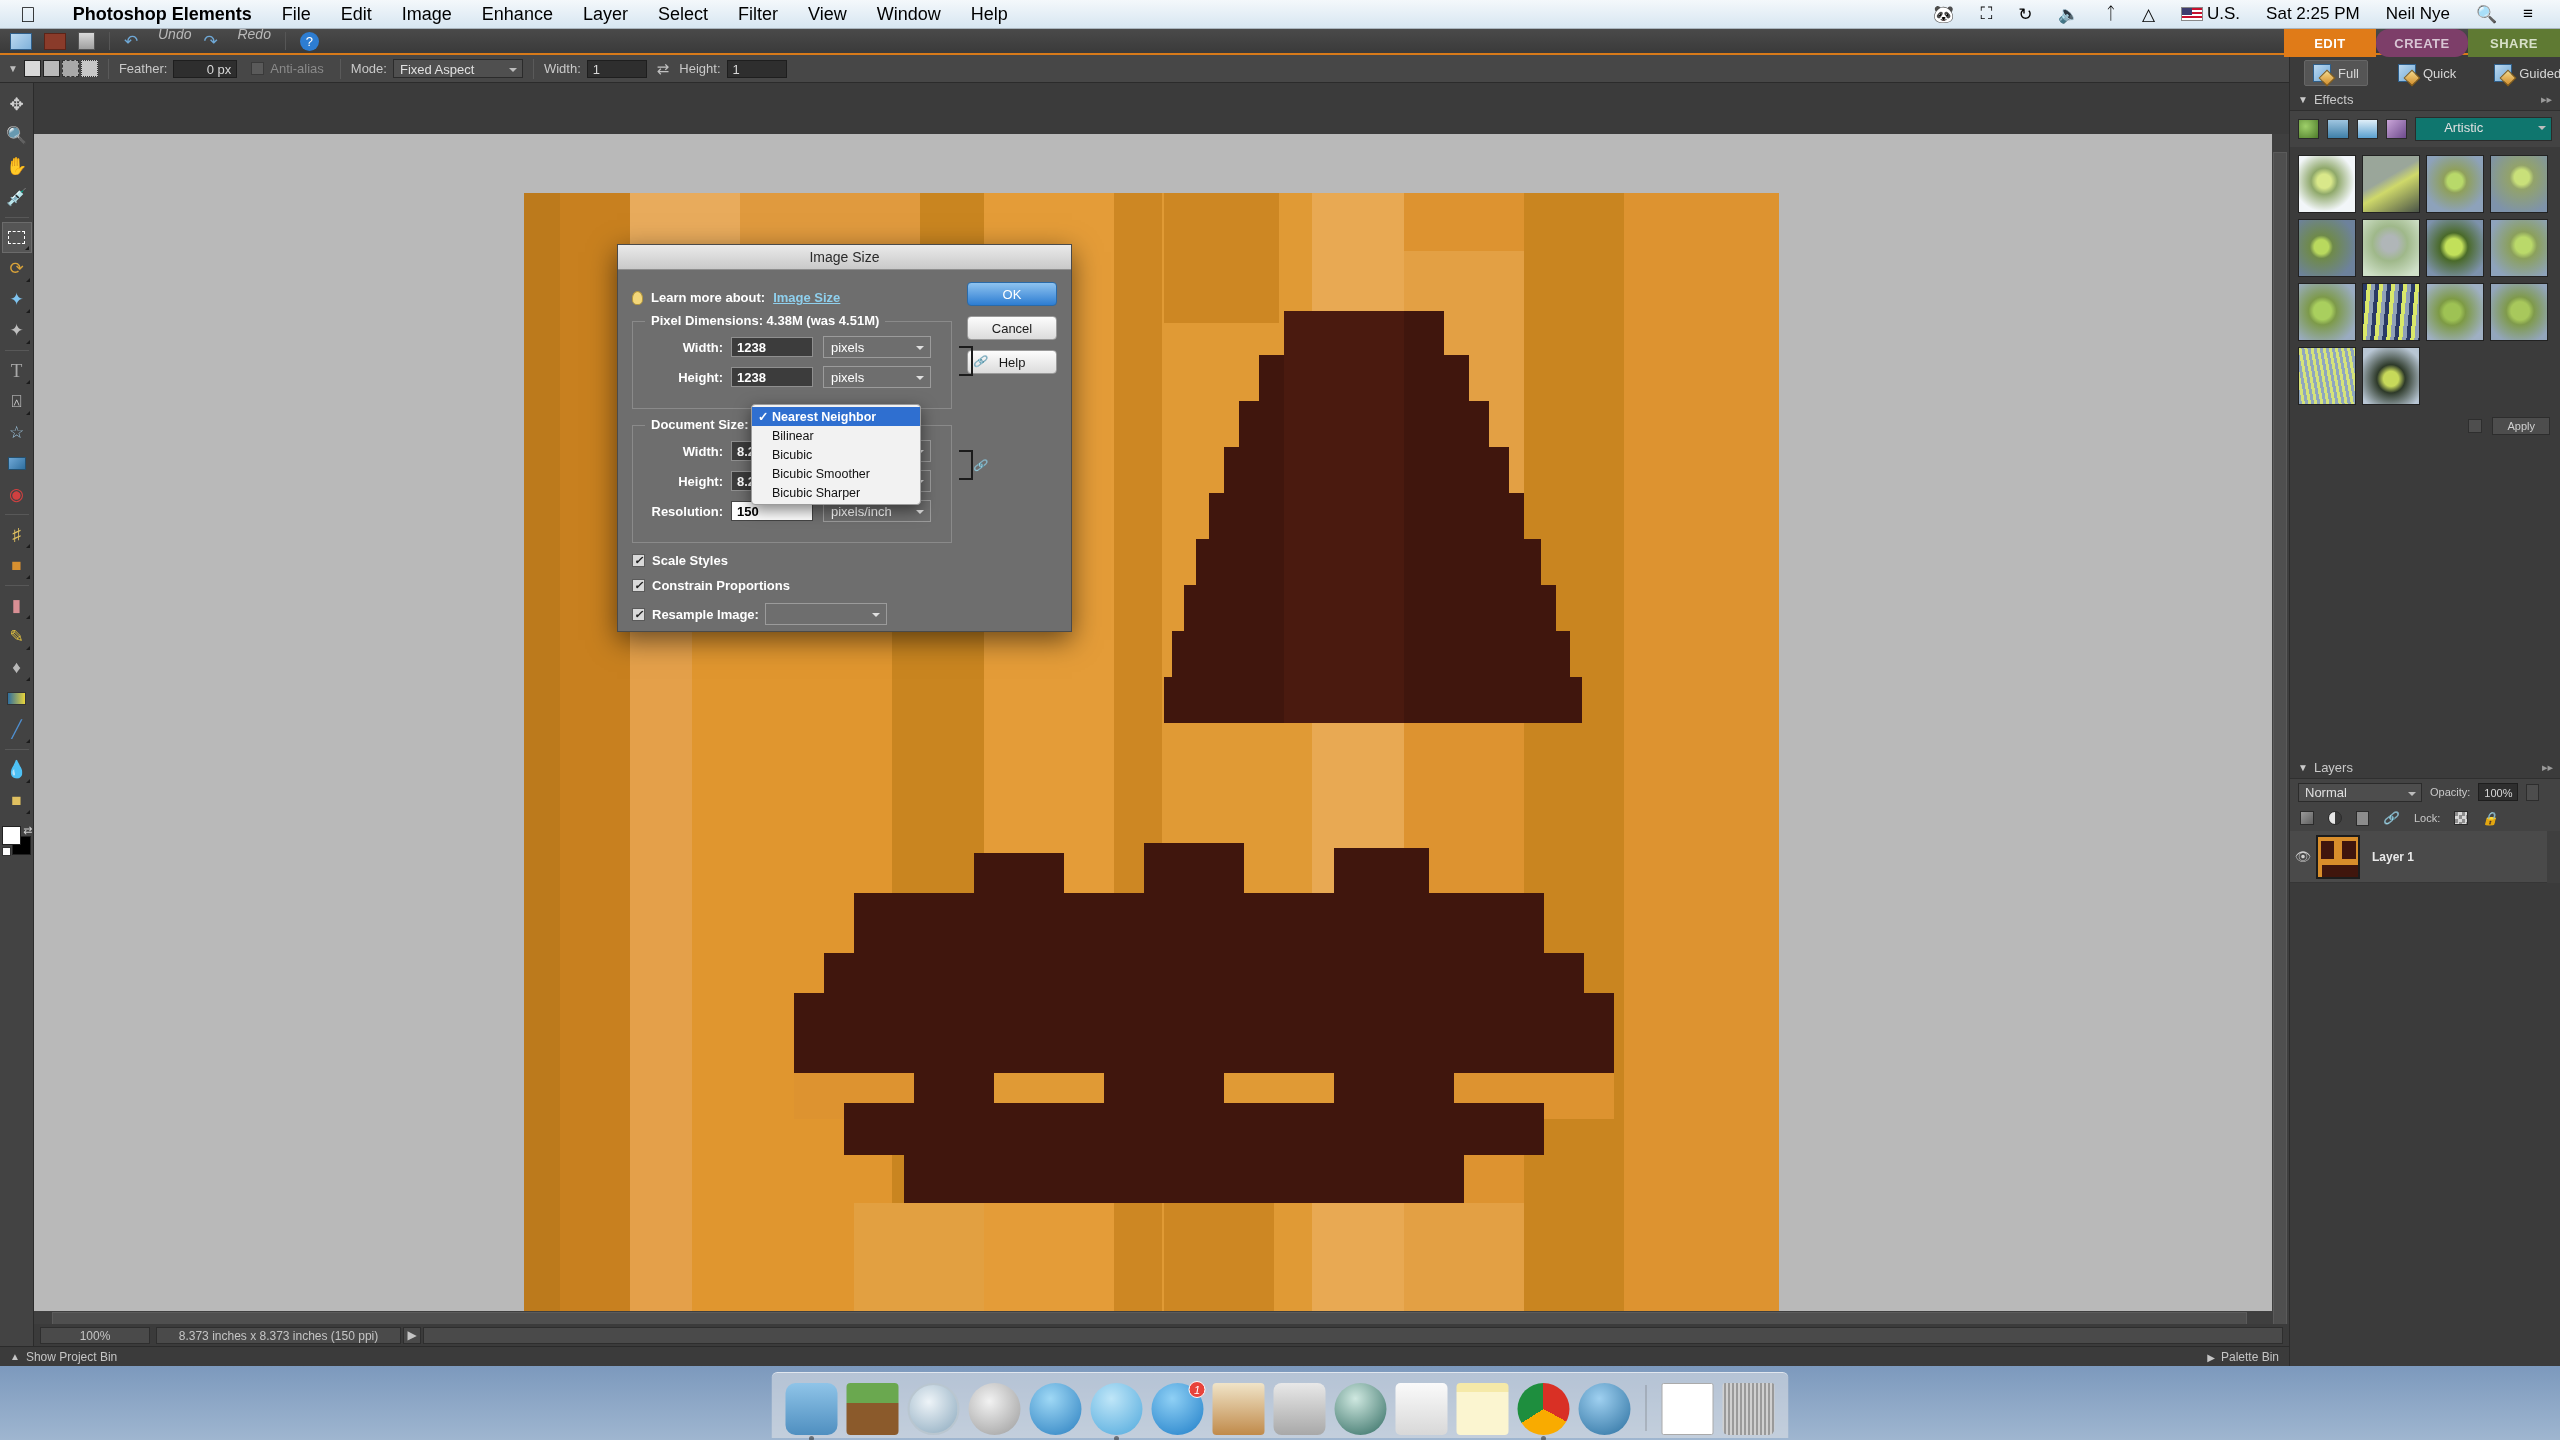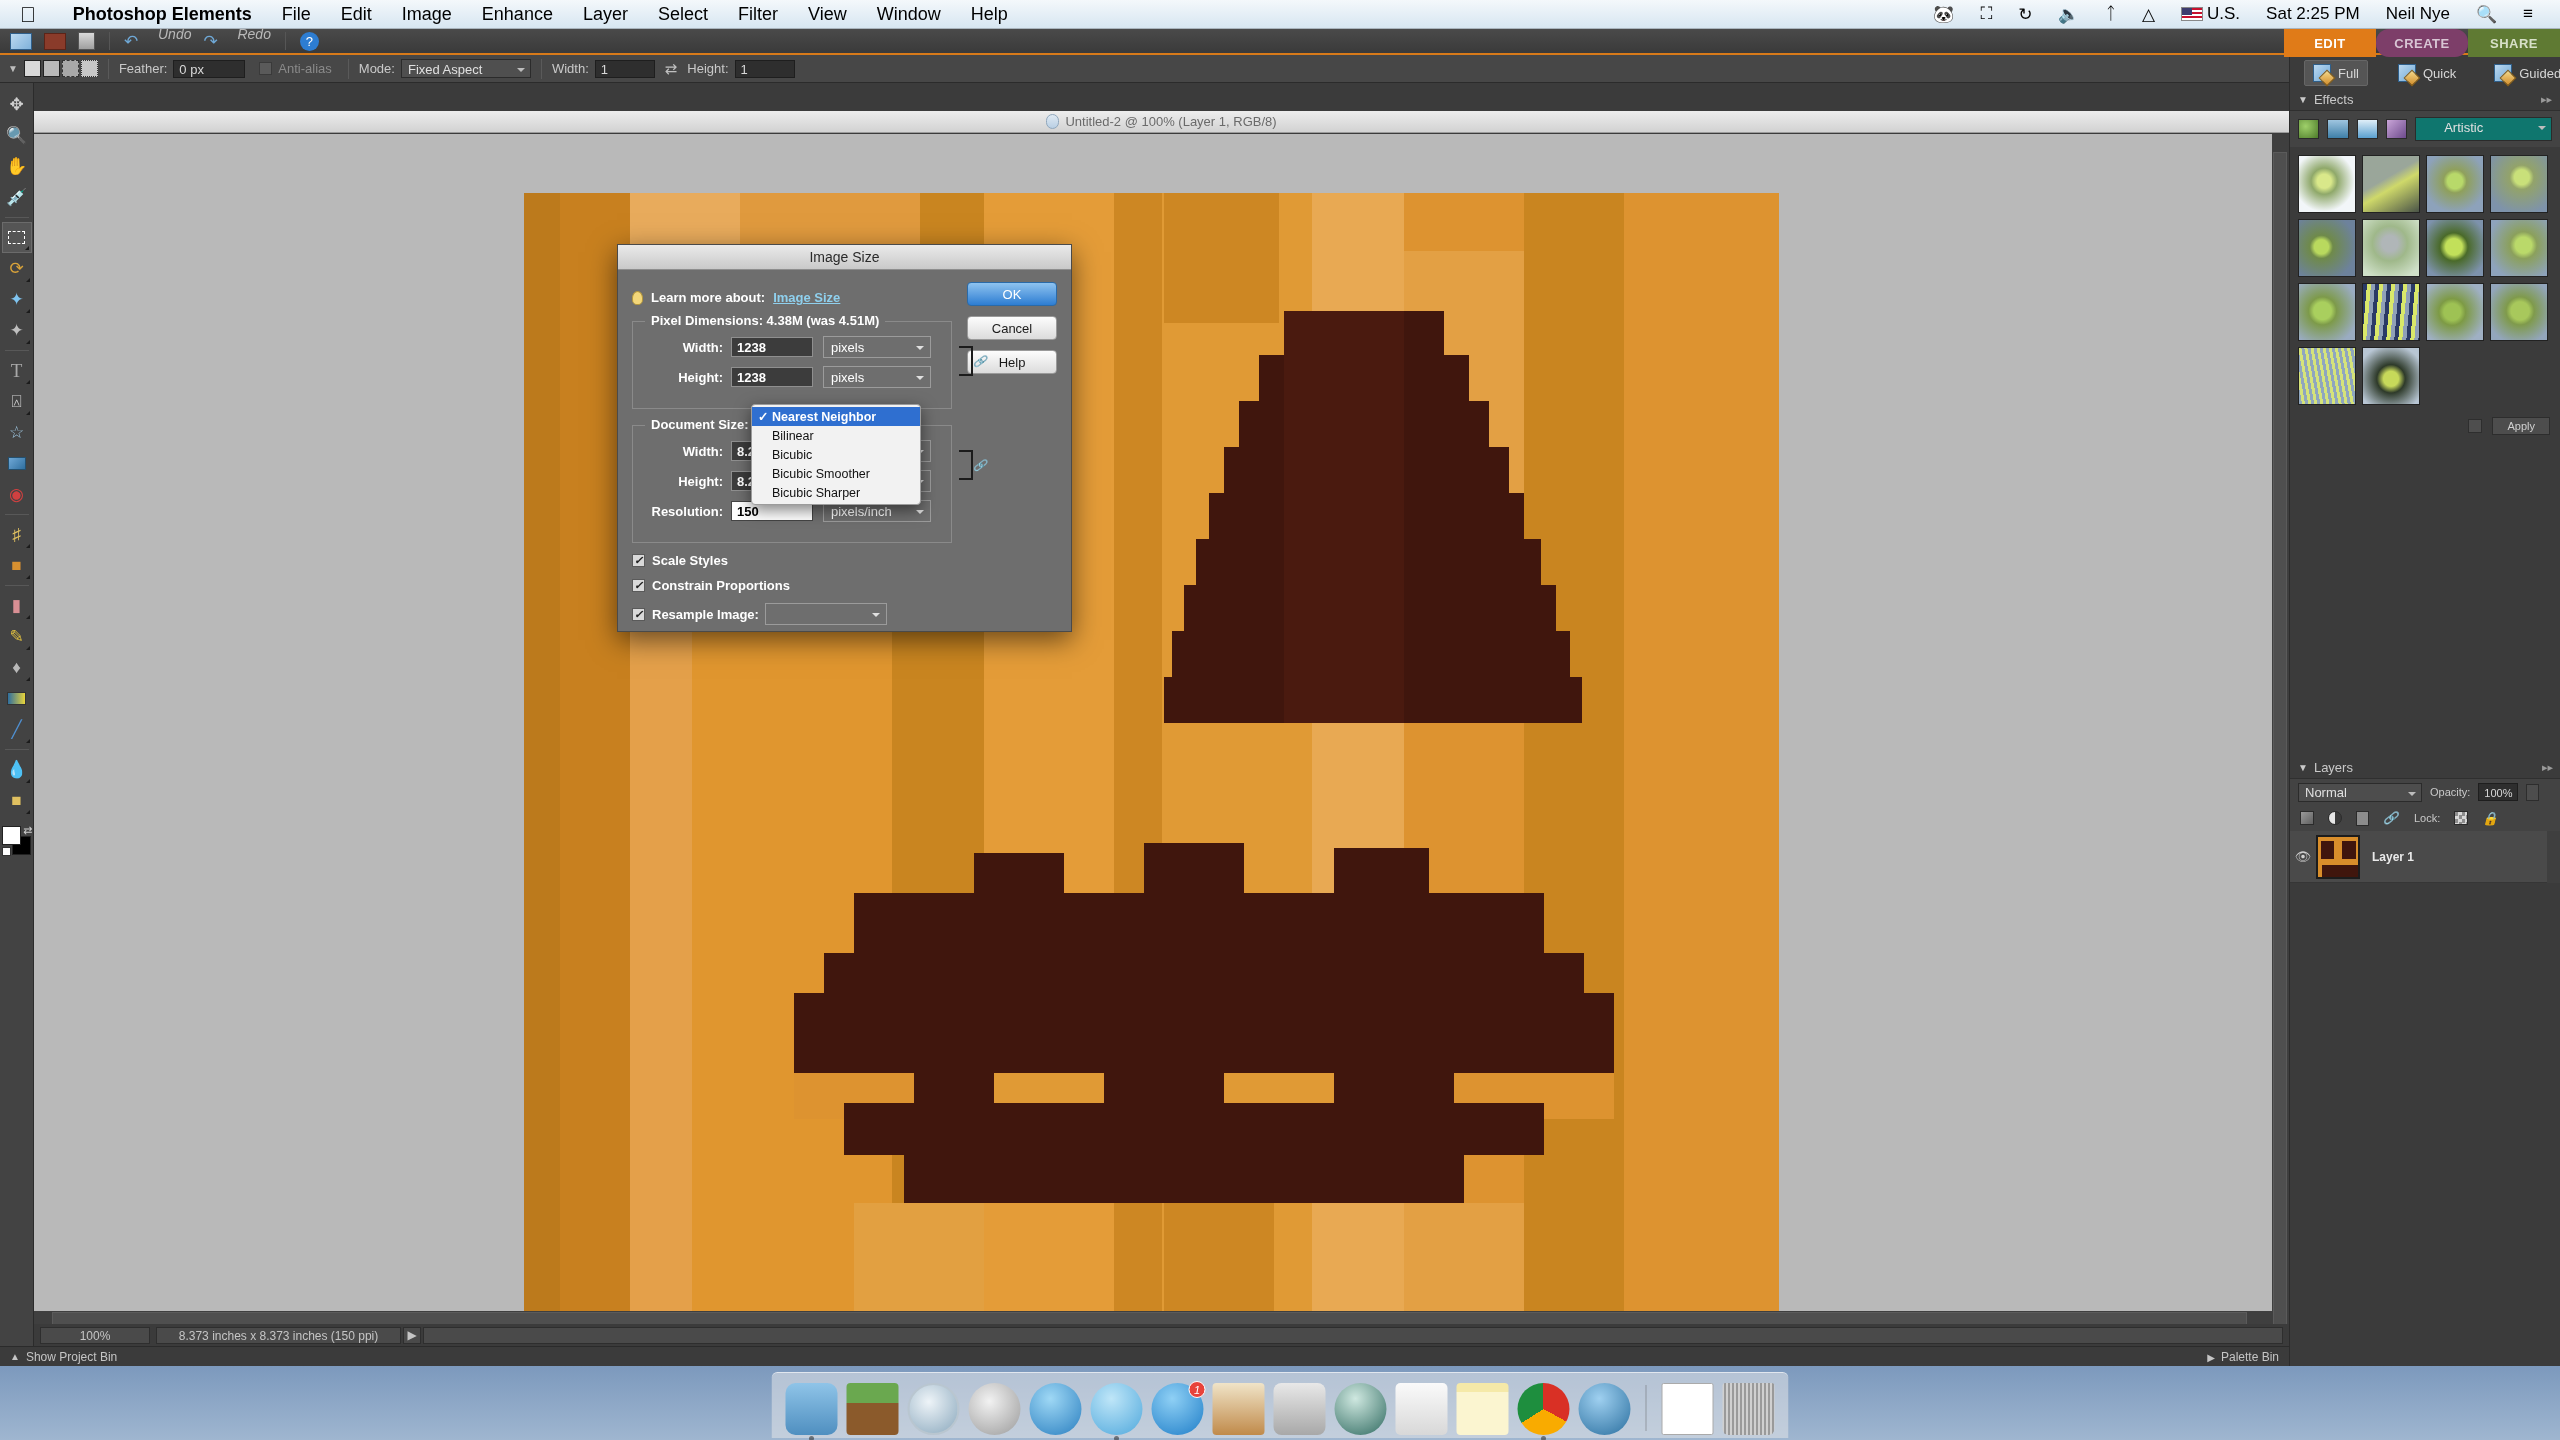--- a/index.html
+++ b/index.html
@@ -270,21 +270,21 @@
     <div class="optionsbar">
       <span style="margin-left:8px;color:#bdbdbd;font-size:10px;">▼</span>
       <span class="selmode">
         <i style="background:#d8d8d8;border:1px solid #222;"></i>
         <i style="background:#b9b9b9;border:1px solid #222;"></i>
         <i style="background:#a8a8a8;border:1px dashed #333;"></i>
         <i style="background:#c7c7c7;border:1px dotted #333;"></i>
       </span>
       <span class="ob-sep"></span>
       <span class="ob-lab">Feather:</span>
-      <span class="ob-field" style="width:72px;">0 px</span>
+      <span class="ob-field" style="width:64px;text-align:right;">0 px</span>
       <span style="margin-left:14px;display:flex;align-items:center;">
         <i style="width:13px;height:13px;background:#5a5a5a;border:1px solid #3a3a3a;margin-right:6px;display:inline-block;"></i>
         <span class="ob-lab dim">Anti-alias</span>
       </span>
       <span class="ob-sep"></span>
       <span class="ob-lab">Mode:</span>
       <span class="ob-select" style="width:130px;">Fixed Aspect Ratio</span>
       <span class="ob-sep"></span>
       <span class="ob-lab">Width:</span>
       <span class="ob-field" style="width:60px;">1</span>
@@ -335,24 +335,20 @@
         <span class="mini"></span>
       </div>
     </div>
 
     <div class="docwrap">
       <div class="rulertop"></div>
       <div class="rulerdots">
         <i></i>
         <i></i>
         <i></i>
-      </div>
-      <div class="doctitle">
-        <span class="dicon"></span>
-        <span>Untitled-2 @ 100% (Layer 1, RGB/8)</span>
       </div>
 
       <div class="canvasarea">
         <div class="canvas">
 
           <div class="px" style="left:0;top:0;width:1255px;height:1266px;background:#d98e2b;"></div>
           <div class="px" style="left:0;top:0;width:36px;height:1266px;background:#bc7a1c;"></div>
           <div class="px" style="left:36px;top:0;width:70px;height:1266px;background:#c8801f;"></div>
           <div class="px" style="left:106px;top:0;width:62px;height:1266px;background:#e4a04a;"></div>
           <div class="px" style="left:168px;top:0;width:200px;height:1266px;background:#e0962f;"></div>

